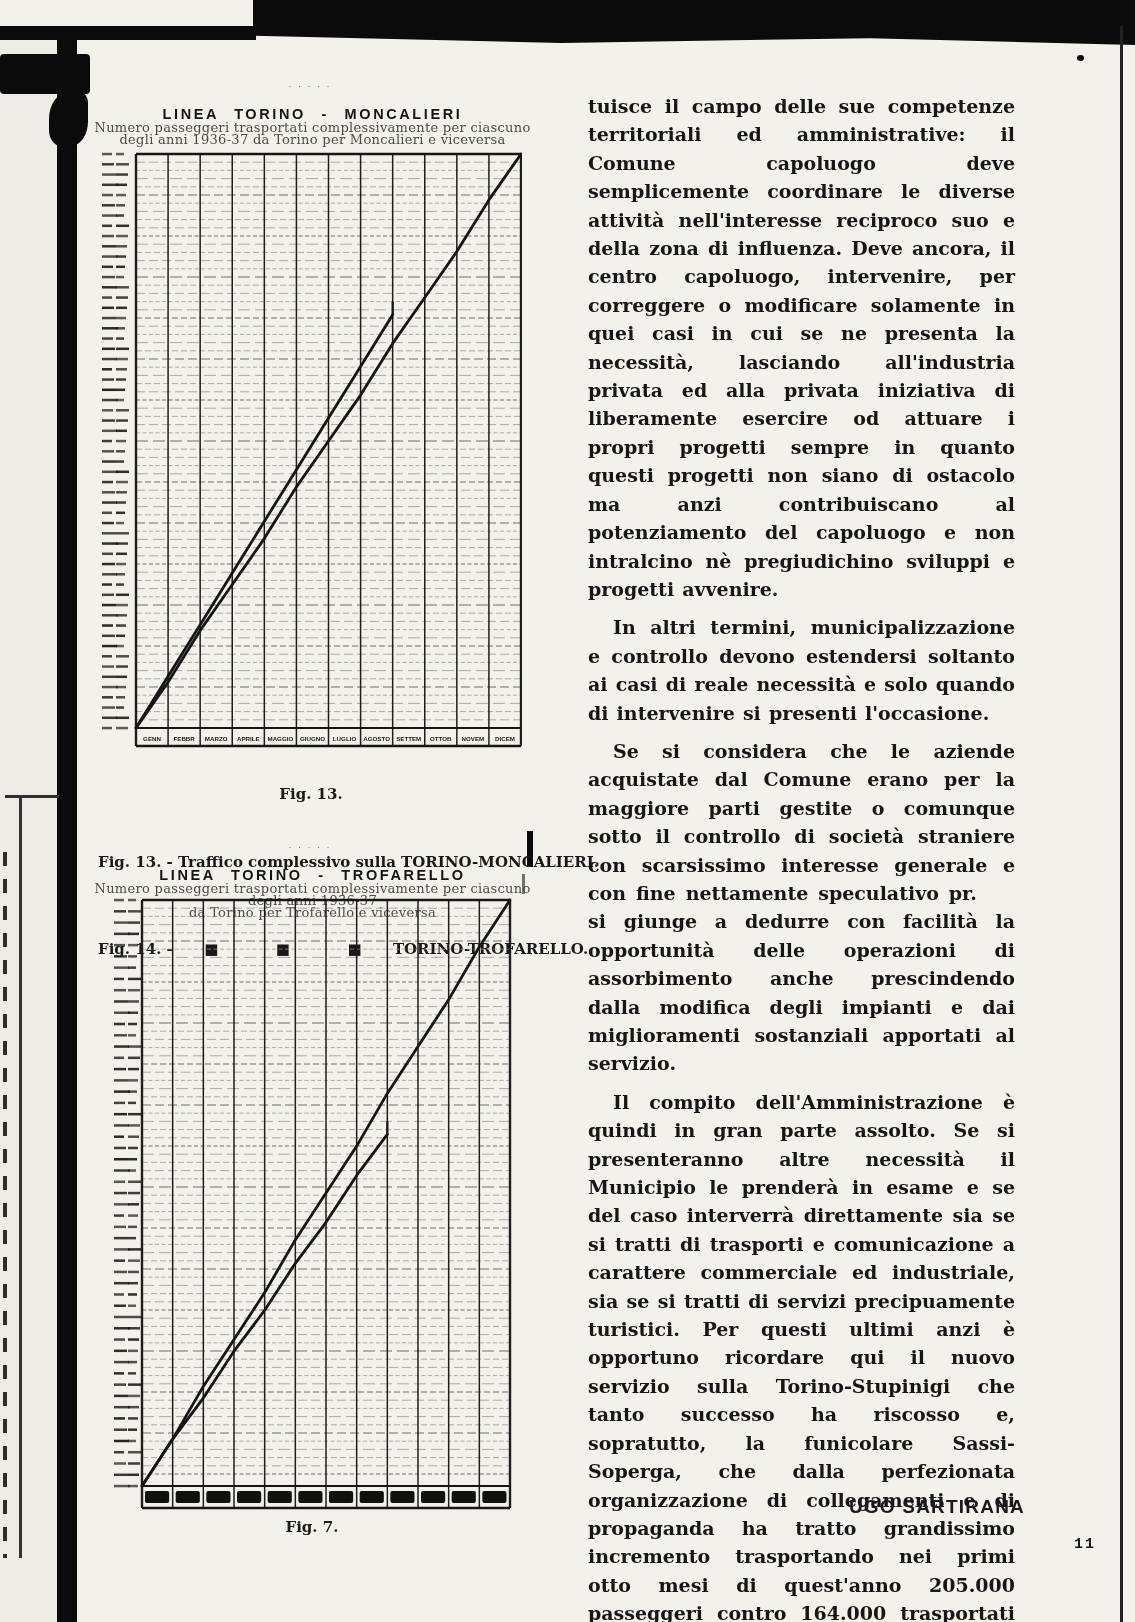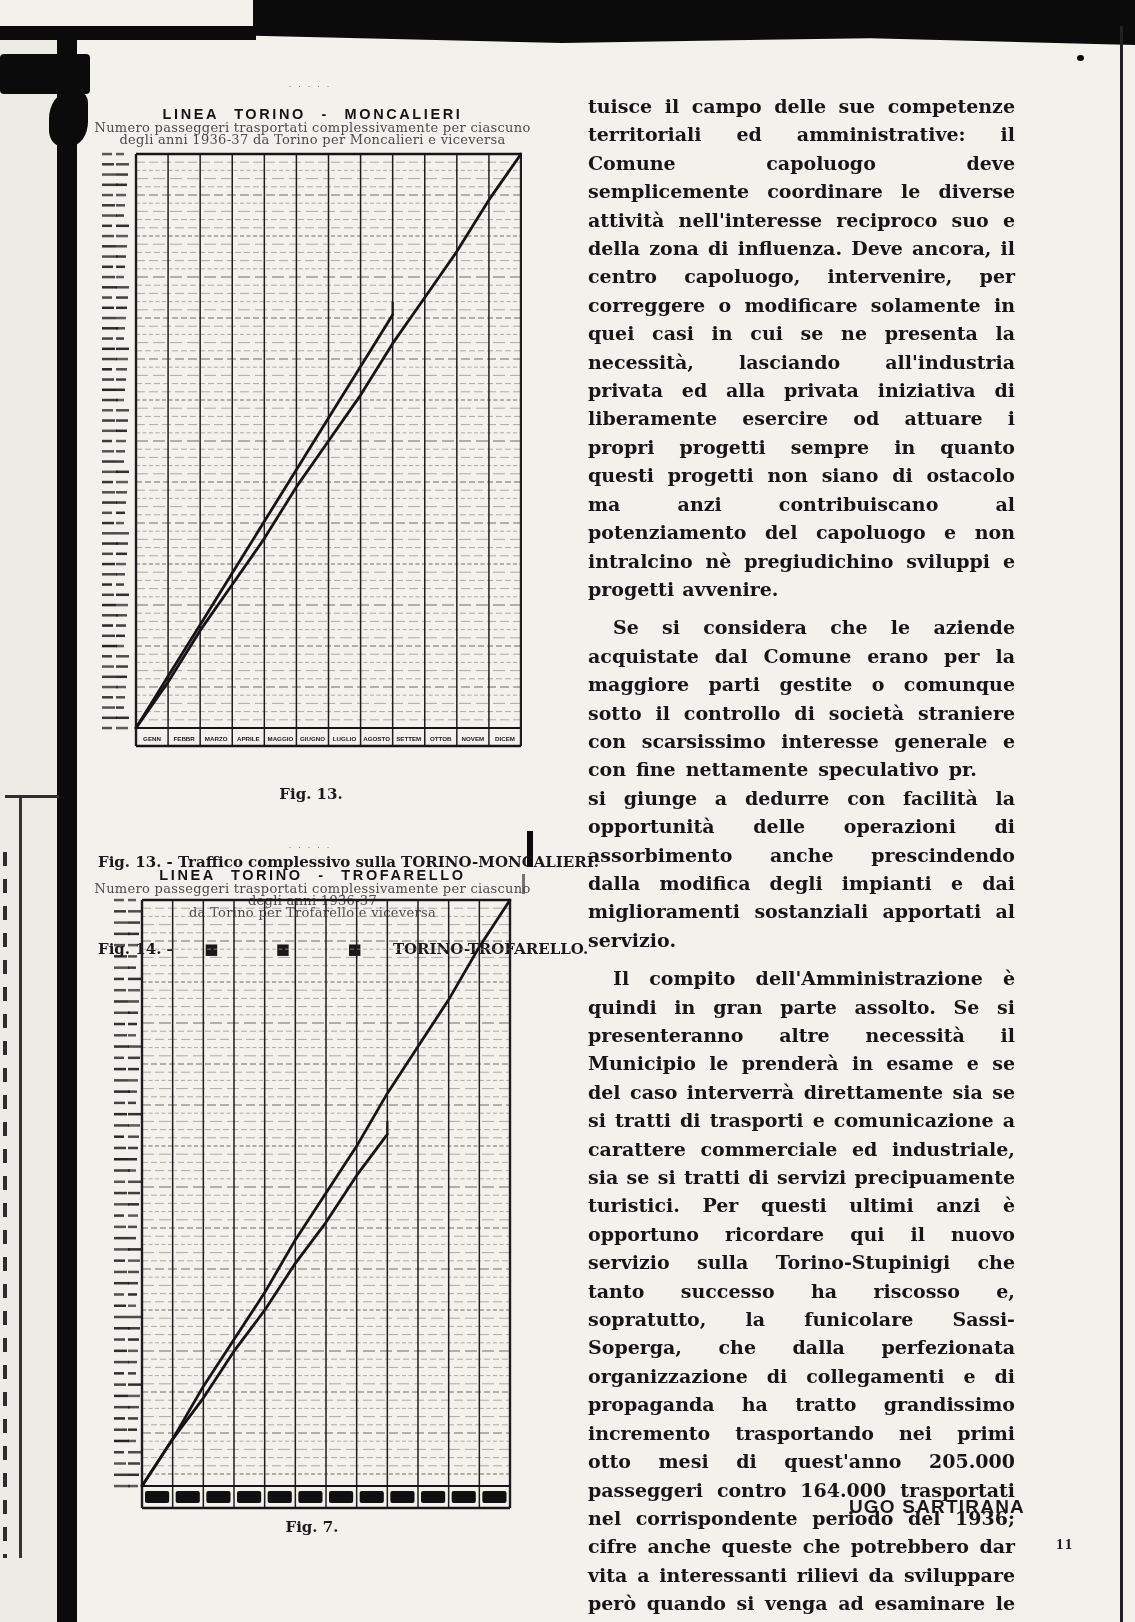--- a/index.html
+++ b/index.html
@@ -39,22 +39,22 @@
   .cap14{left:112px;top:1518px;width:400px;}
   .caption-list{position:absolute;left:98px;top:790px;width:450px;font-weight:bold;
       font-size:15px;line-height:29px;white-space:pre;color:#191919;}
   
   .article{position:absolute;left:578px;top:82px;width:447px;font-size:19px;font-weight:bold;
       line-height:28.4px;text-align:justify;color:#161616;word-spacing:1.5px;}
   .article p{margin:10px;}
   .article p.ind{text-indent:25px;}
   .signature{position:absolute;left:578px;top:1496px;width:447px;text-align:right;
       font-family:"Liberation Sans",sans-serif;font-weight:bold;font-size:19px;letter-spacing:1.2px;}
-  .page-number{position:absolute;left:1056px;top:1536px;width:40px;text-align:left;
-      font-family:Liberation Serif, serif;font-weight:bold;font-size:15px;letter-spacing:2px;}
+  .page-number{position:absolute;left:1056px;top:1536px;width:40px;text-align:right;
+      font-family:Liberation Mono, monospace;font-weight:bold;font-size:15px;letter-spacing:2px;}
 </style>
 </head>
 <body>
 
 <div class="page">
 
   <div class="paper-edge"></div>
   <div class="artifact a-topbar-main"></div>
   <div class="artifact a-topbar-left"></div>
   <div class="artifact a-topbar-taper"></div>
@@ -536,19 +536,20 @@
       </g>
       <g>
         <polyline points="30.0,590.0 60.7,543.1 91.3,502.1 122.0,455.2 152.7,414.2 183.3,367.3 214.0,326.3 244.7,279.4 275.3,238.4" fill="none" stroke="#151515" stroke-width="2.8" stroke-linejoin="round" stroke-linecap="round"></polyline>
         <line x1="275.3333333333333" y1="238.40000000000003" x2="275.3333333333333" y2="225.40000000000003" stroke="#151515" stroke-width="2.2"></line>
       </g>
     </svg>
   <div class="fig-caption cap14">Fig. 7.</div>
 
   <div class="article" id="article">
       <p class="noind">tuisce il campo delle sue competenze territoriali ed amministrative: il Comune capoluogo deve semplicemente coordinare le diverse attività nell'interesse reciproco suo e della zona di influenza. Deve ancora, il centro capoluogo, intervenire, per correggere o modificare solamente in quei casi in cui se ne presenta la necessità, lasciando all'industria privata ed alla privata iniziativa di liberamente esercire od attuare i propri progetti sempre in quanto questi progetti non siano di ostacolo ma anzi contribuiscano al potenziamento del capoluogo e non intralcino nè pregiudichino sviluppi e progetti avvenire.</p>
+      <p class="ind">In altri termini, municipalizzazione e controllo devono estendersi soltanto ai casi di reale necessità e solo quando di intervenire si presenti l'occasione.</p>
       <p class="ind">Se si considera che le aziende acquistate dal Comune erano per la maggiore parti gestite o comunque sotto il controllo di società straniere con scarsissimo interesse generale e con fine nettamente speculativo pr.  si giunge a dedurre con facilità la opportunità delle operazioni di assorbimento anche prescindendo dalla modifica degli impianti e dai miglioramenti sostanziali apportati al servizio.</p>
       <p class="ind">Il compito dell'Amministrazione è quindi in gran parte assolto. Se si presenteranno altre necessità il Municipio le prenderà in esame e se del caso interverrà direttamente sia se si tratti di trasporti e comunicazione a carattere commerciale ed industriale, sia se si tratti di servizi precipuamente turistici. Per questi ultimi anzi è opportuno ricordare qui il nuovo servizio sulla Torino-Stupinigi che tanto successo ha riscosso e, sopratutto, la funicolare Sassi-Soperga, che dalla perfezionata organizzazione di collegamenti e di propaganda ha tratto grandissimo incremento trasportando nei primi otto mesi di quest'anno 205.000 passeggeri contro 164.000 trasportati nel corrispondente periodo del 1936; cifre anche queste che potrebbero dar vita a interessanti rilievi da sviluppare però quando si venga ad esaminare le necessità turistiche della nostra città, i programmi ed i provvedimenti ad esse relativi.</p>
     </div>
 
   <div class="signature">UGO SARTIRANA</div>
   <div class="page-number">11</div>
 </div>
 
 </body></html>

